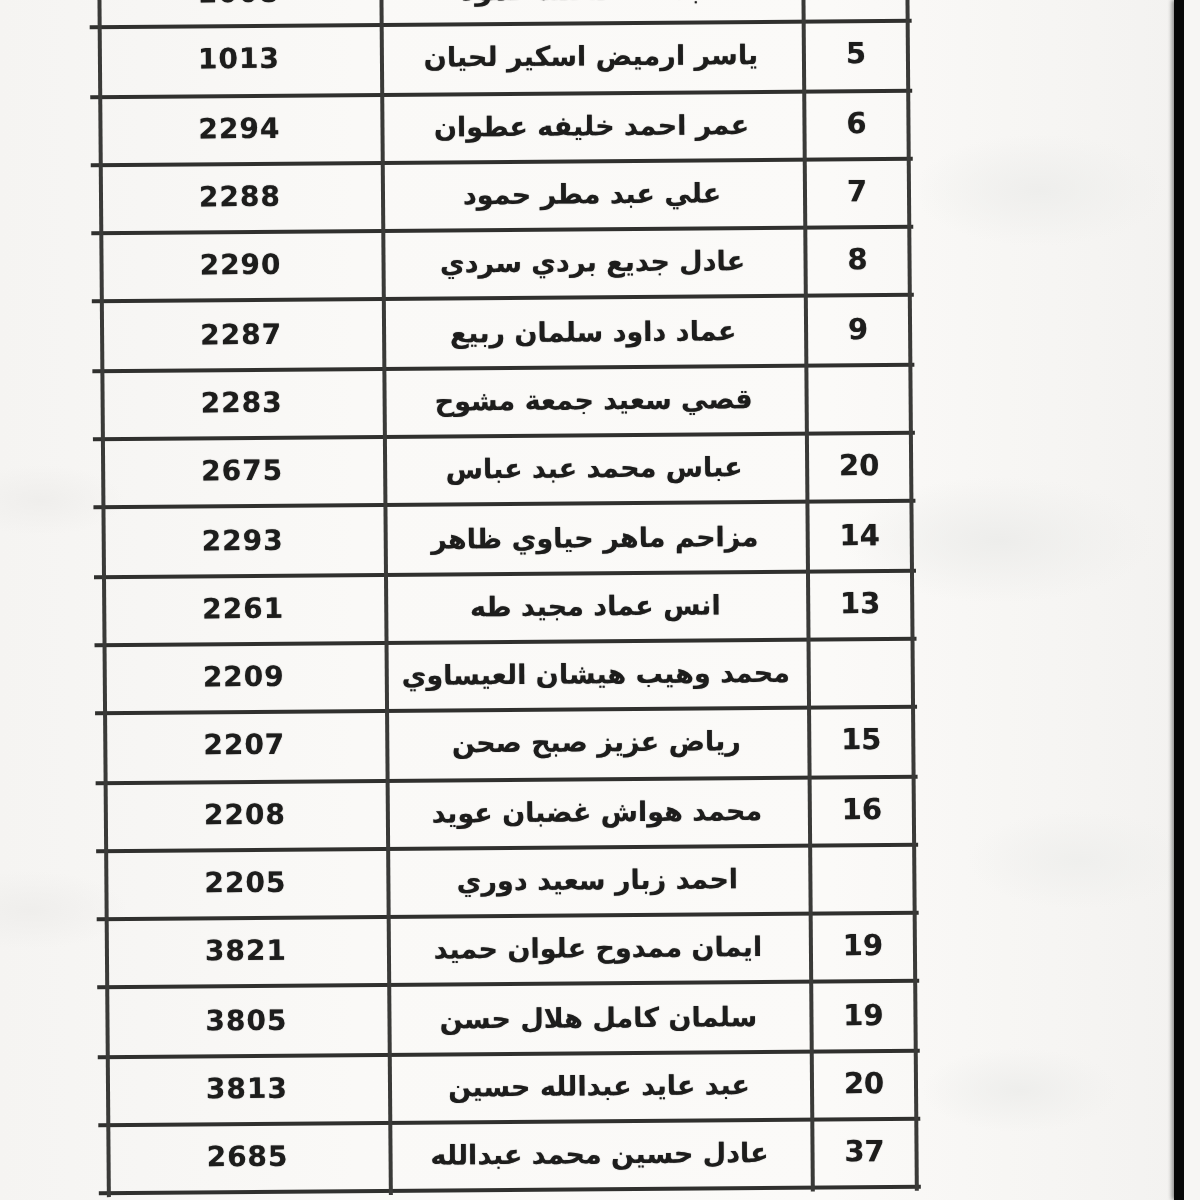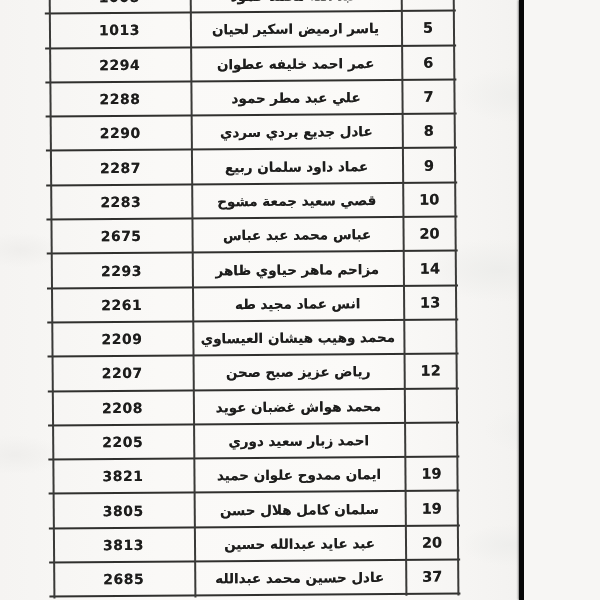--- a/index.html
+++ b/index.html
@@ -4,21 +4,21 @@
 <style>
   html, body {
     margin: 0; padding: 0;
     width: 600px; height: 600px;
     overflow: hidden;
     background: #f7f6f4;
     font-family: "DejaVu Sans", sans-serif;
   }
   .page {
     position: relative;
-    width: 524px; height: 600px;
+    width: 592px; height: 600px;
     background:
       radial-gradient(ellipse 90px 40px at 520px 95px,  #eeeeec 0%, rgba(238,238,236,0) 70%),
       radial-gradient(ellipse 110px 45px at 500px 270px, #ededeb 0%, rgba(237,237,235,0) 70%),
       radial-gradient(ellipse 80px 35px at 540px 430px,  #efefed 0%, rgba(239,239,237,0) 70%),
       radial-gradient(ellipse 70px 30px at 510px 545px,  #eeeeec 0%, rgba(238,238,236,0) 70%),
       radial-gradient(ellipse 60px 25px at 20px 250px,   #efeeec 0%, rgba(239,238,236,0) 70%),
       radial-gradient(ellipse 70px 28px at 15px 455px,   #efeeec 0%, rgba(239,238,236,0) 70%),
       linear-gradient(90deg, #f5f4f2 0%, #faf9f7 30%, #fbfaf8 70%, #f3f2f0 100%);
     overflow: hidden;
   }
@@ -112,21 +112,20 @@
           <div class="cell seq">8</div>
         </div>
         <div class="row">
           <div class="cell num">2287</div>
           <div class="cell name">عماد داود سلمان ربيع</div>
           <div class="cell seq">9</div>
         </div>
         <div class="row">
           <div class="cell num">2283</div>
           <div class="cell name">قصي سعيد جمعة مشوح</div>
-          <div class="cell seq">10</div>
         </div>
         <div class="row">
           <div class="cell num">2675</div>
           <div class="cell name">عباس محمد عبد عباس</div>
           <div class="cell seq">20</div>
         </div>
         <div class="row">
           <div class="cell num">2293</div>
           <div class="cell name">مزاحم ماهر حياوي ظاهر</div>
           <div class="cell seq">14</div>
@@ -136,25 +135,26 @@
           <div class="cell name">انس عماد مجيد طه</div>
           <div class="cell seq">13</div>
         </div>
         <div class="row">
           <div class="cell num">2209</div>
           <div class="cell name">محمد وهيب هيشان العيساوي</div>
         </div>
         <div class="row">
           <div class="cell num">2207</div>
           <div class="cell name">رياض عزيز صبح صحن</div>
-          <div class="cell seq">12</div>
+          <div class="cell seq">15</div>
         </div>
         <div class="row">
           <div class="cell num">2208</div>
           <div class="cell name">محمد هواش غضبان عويد</div>
+          <div class="cell seq">16</div>
         </div>
         <div class="row">
           <div class="cell num">2205</div>
           <div class="cell name">احمد زبار سعيد دوري</div>
         </div>
         <div class="row">
           <div class="cell num">3821</div>
           <div class="cell name">ايمان ممدوح علوان حميد</div>
           <div class="cell seq">19</div>
         </div>

